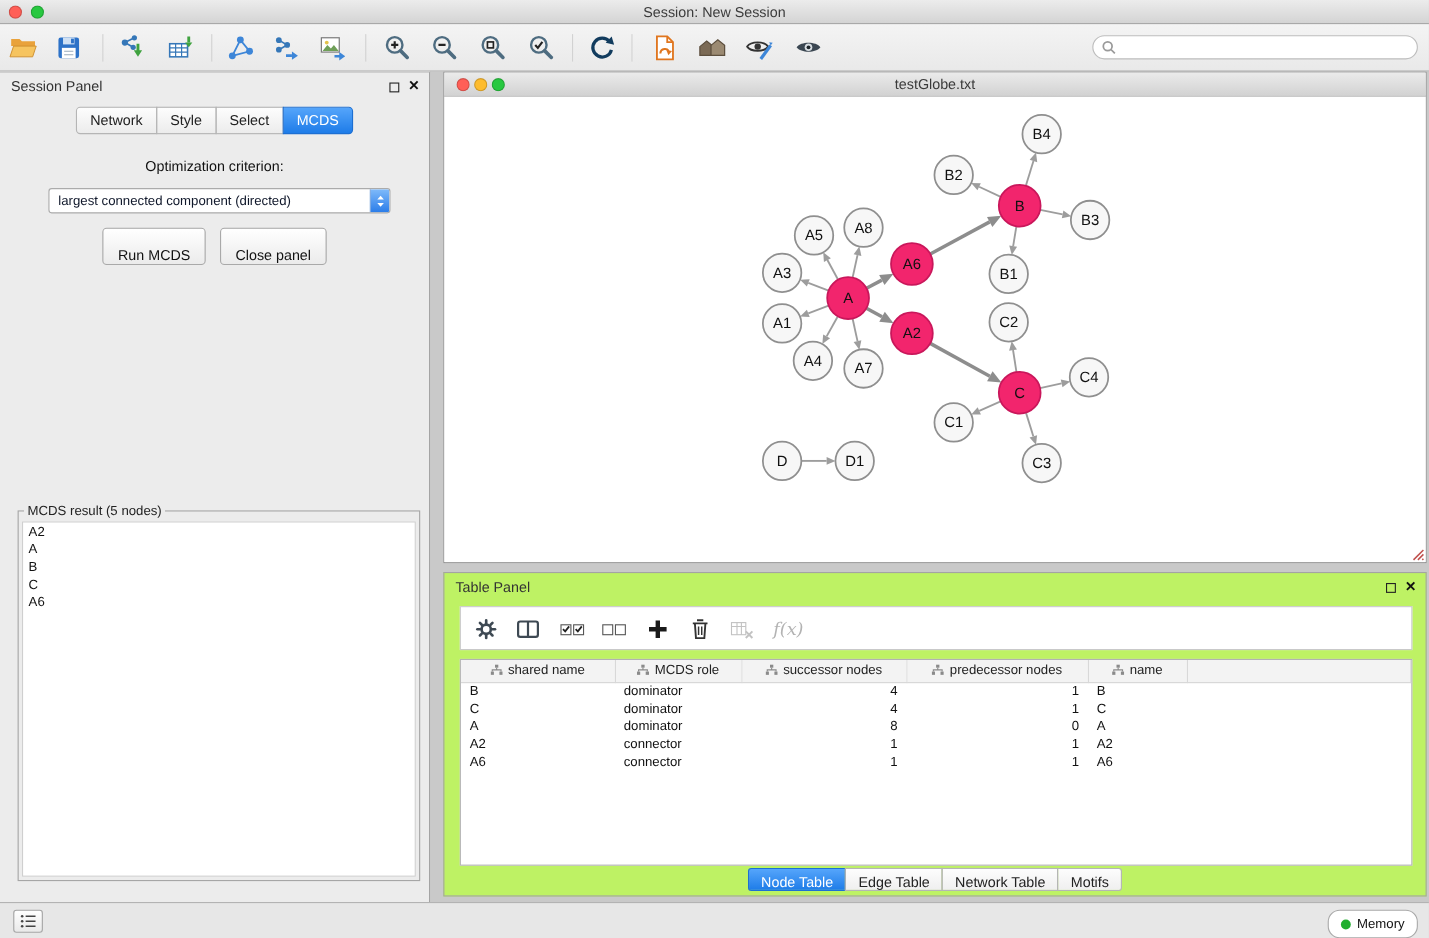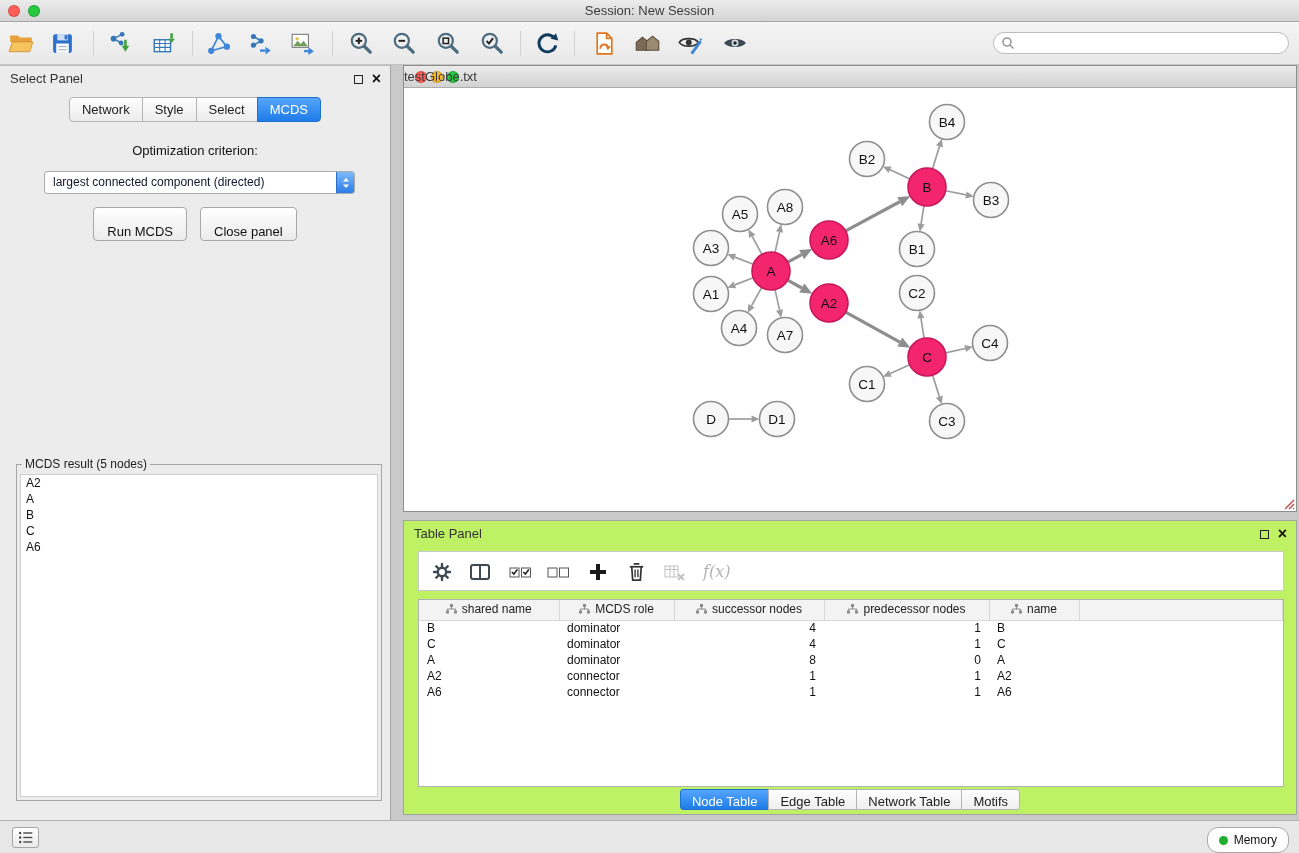--- a/index.html
+++ b/index.html
@@ -99,21 +99,21 @@
 
   
   .net-window {
     position:absolute; left:403px; top:65px; width:894px; height:447px;
     background:#fff; border:1px solid #8d8d8d;
   }
   .net-titlebar {
     position:absolute; left:0; top:0; right:0; height:22px;
     background:linear-gradient(#ebebeb,#d2d2d2); border-bottom:1px solid #adadad;
   }
-  .net-titlebar .title { position:absolute; left:0; right:0; font-size:13px; line-height:22px; color:#3a3a3a; }
+  .net-titlebar .title { position:absolute; left:0; right:0; text-align:center; font-size:13px; line-height:22px; color:#3a3a3a; }
   .ntl { position:absolute; top:5px; width:12px; height:12px; border-radius:50%; border:0.5px solid rgba(0,0,0,.18); }
   .ntl.red { left:11px; background:#ff5f57; }
   .ntl.yellow { left:27px; background:#febc2e; }
   .ntl.green { left:43px; background:#28c840; }
   .net-canvas { position:absolute; left:0; top:22px; right:0; bottom:0; background:#fff; }
   .resize-grip { position:absolute; right:1px; bottom:1px; }
 
   
   .table-panel {
     position:absolute; left:403px; top:520px; width:894px; height:295px;
@@ -311,21 +311,21 @@
     <svg width="14" height="14" viewBox="0 0 14 14">
         <circle cx="6" cy="6" r="4" fill="none" stroke="#9a9a9a" stroke-width="1.6"></circle>
         <line x1="9" y1="9" x2="12.5" y2="12.5" stroke="#9a9a9a" stroke-width="1.6"></line>
       </svg>
     <input type="text" value="" style="">
   </div>
 </div>
 
 <div class="control-panel">
   <div class="panel-header">
-    <span class="ptitle">Select Panel</span>
+    <span class="ptitle">Session Panel</span>
     <span class="win-btns">
       <span class="float-glyph"></span>
       <span class="close-glyph">×</span>
     </span>
   </div>
   <div class="cp-tabs">
       <div class="cp-tab">Network</div>
       <div class="cp-tab">Style</div>
       <div class="cp-tab">Select</div>
       <div class="cp-tab active">MCDS</div>

